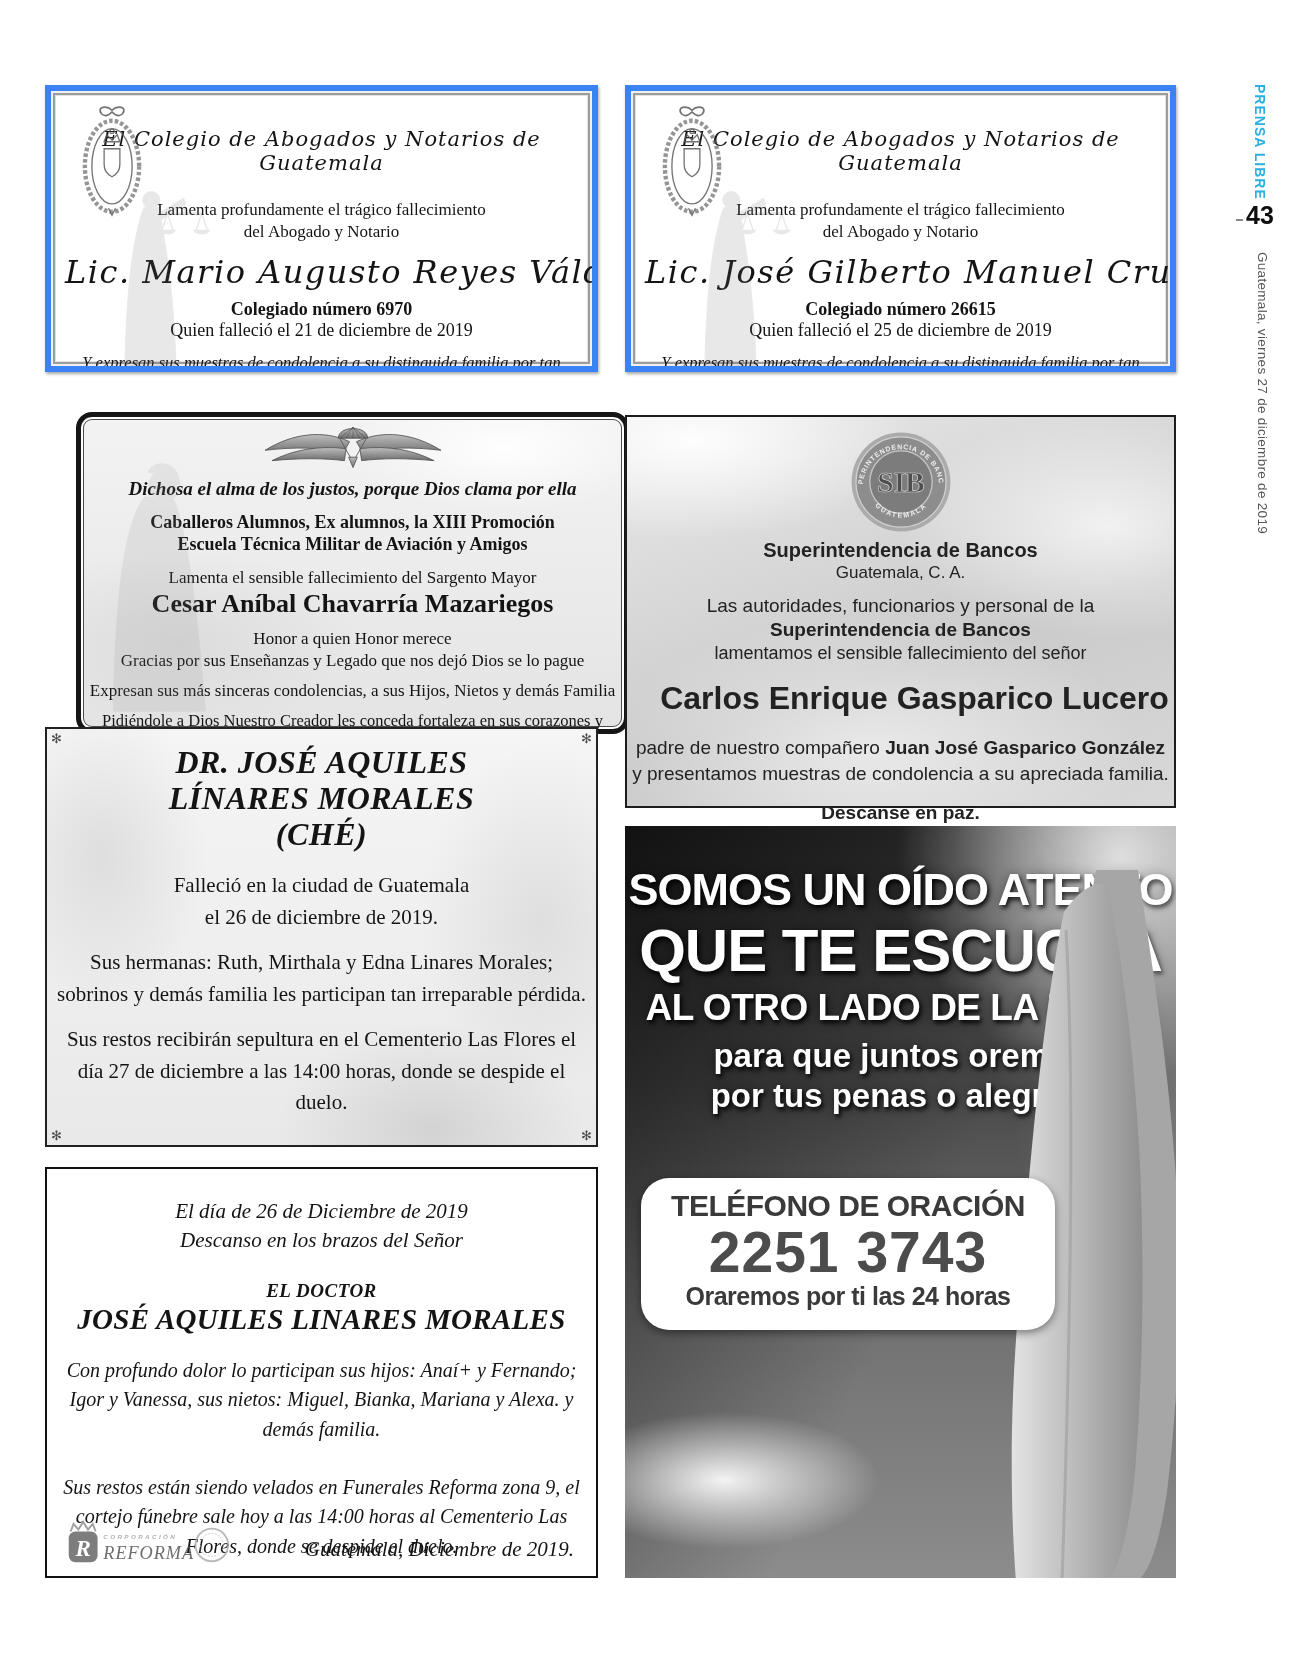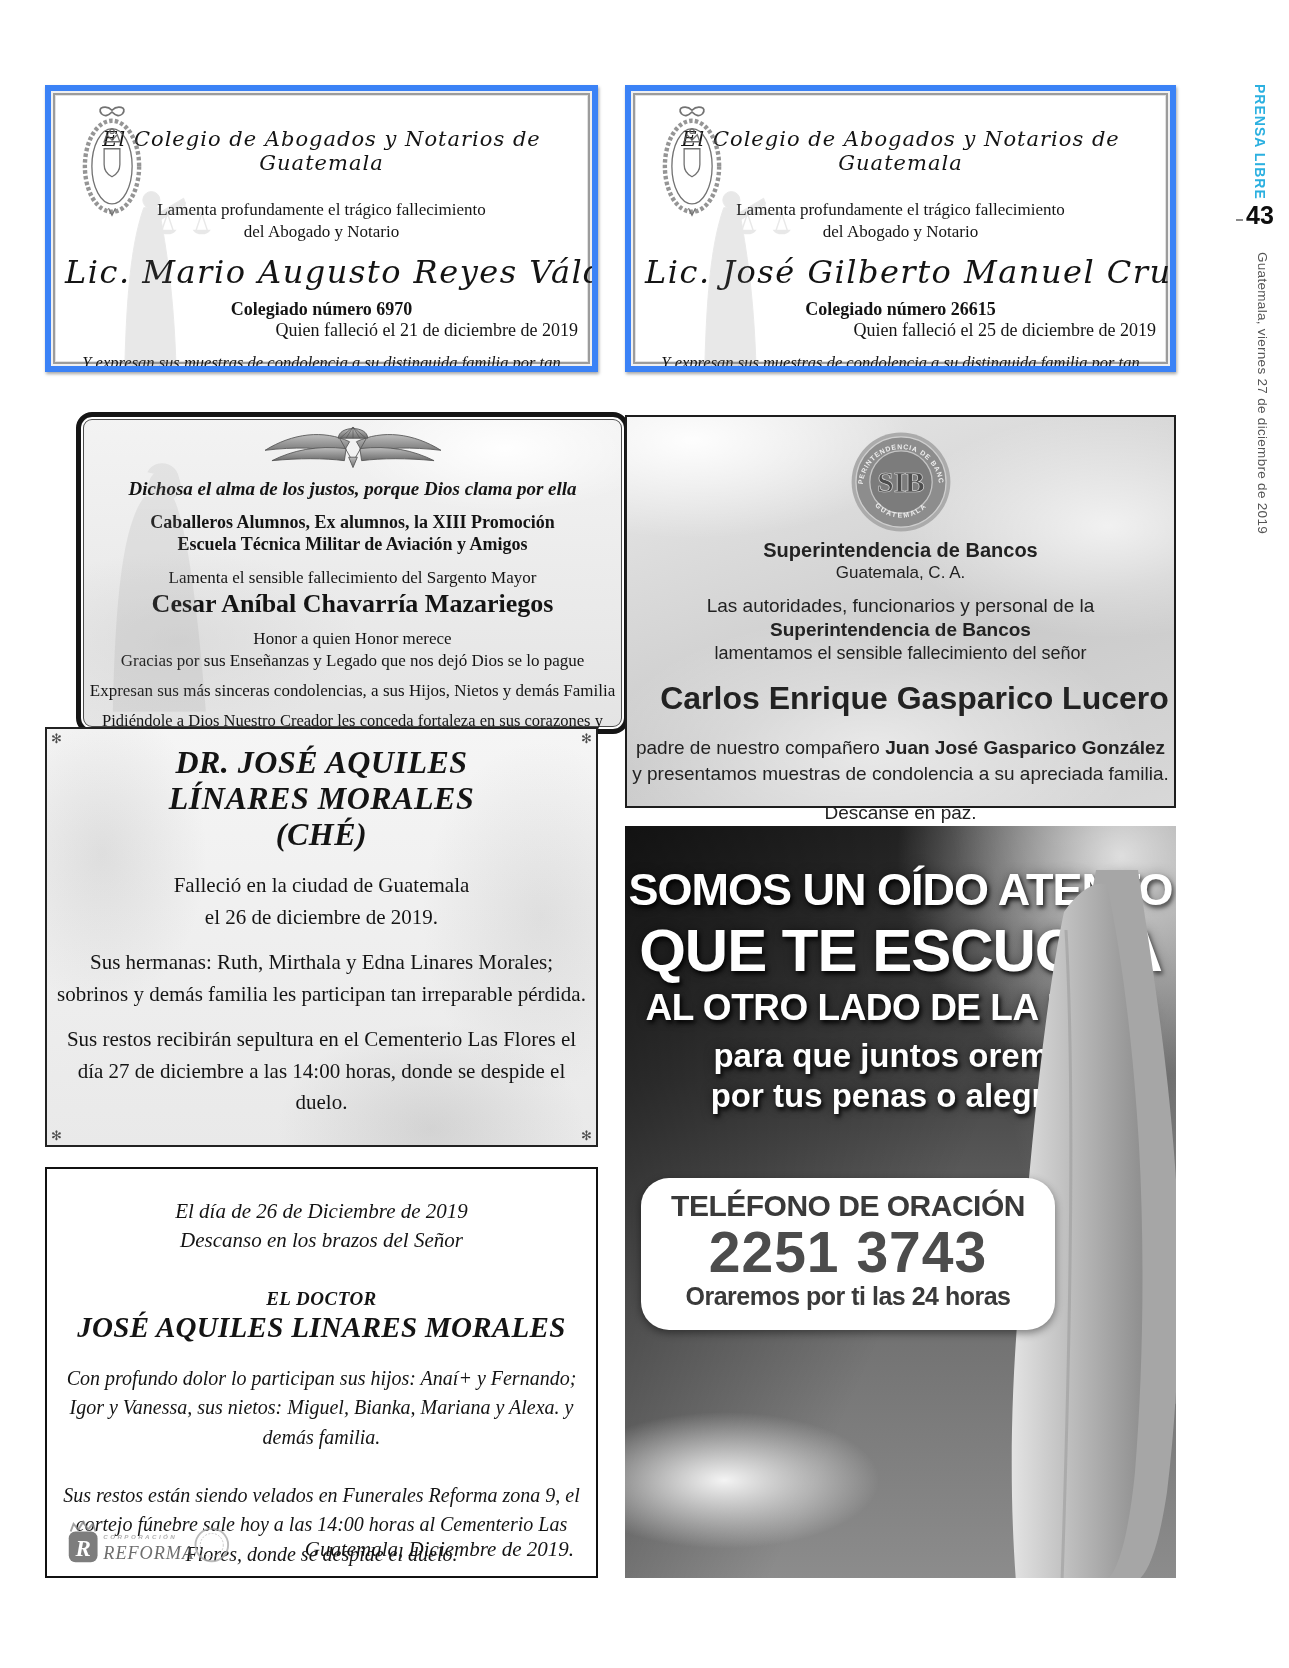--- a/index.html
+++ b/index.html
@@ -18,21 +18,21 @@
   }
   #colegio1 { left:45px;  top:85px; width:553px; height:287px; }
   #colegio2 { left:625px; top:85px; width:551px; height:287px; }
   .colegio-inner { position:relative; height:100%; padding:6px 14px; overflow:hidden; }
   .crest { position:absolute; left:26px; top:10px; width:70px; height:120px; opacity:.85; }
   .ladyjustice { position:absolute; left:42px; top:92px; width:130px; height:190px; opacity:.15; }
   .colegio-org { font-family:"DejaVu Serif",serif; font-style:italic; font-size:21px; letter-spacing:1px; margin-top:30px; }
   .colegio-laments { font-size:17px; line-height:1.3; margin-top:24px; }
   .colegio-name { font-family:"DejaVu Serif",serif; font-style:italic; font-size:32px; letter-spacing:1.5px; margin-top:10px; white-space:nowrap; }
   .colegio-colegiado { font-weight:bold; font-size:18px; margin-top:8px; }
-  .colegio-death { font-size:18px;text-align:right; }
+  .colegio-death { font-size:18px; }
   .colegio-condolence { font-style:italic; font-size:16.5px; line-height:1.32; margin:11px auto 0; width:97%; }
 
   
   #militar {
     left:45px; top:412px; width:553px; height:322px;
     border:5px solid #151515; border-radius:16px;
     box-shadow: inset 0 0 0 2px #ffffff, inset 0 0 0 3px #4c4c4c;
     background:
       radial-gradient(ellipse 220px 90px at 78% 10%, rgba(255,255,255,.95), rgba(255,255,255,0) 70%),
       radial-gradient(ellipse 260px 130px at 18% 72%, rgba(210,210,210,.55), rgba(210,210,210,0) 70%),
@@ -61,21 +61,21 @@
       linear-gradient(160deg,#e9e9e9,#cbcbcb 60%,#d8d8d8);
   }
   .sib-seal { width:104px; height:104px; margin:13px auto 0; display:block; }
   .sib-org1 { font-weight:bold; font-size:20px; margin-top:5px; }
   .sib-org2 { font-size:17px; margin-top:1px; }
   .sib-line1 { font-size:19px; margin-top:12px; }
   .sib-line2 { font-weight:bold; font-size:19px; margin-top:2px; }
   .sib-line3 { font-size:18px; margin-top:2px; }
   .sib-name { font-weight:bold; font-size:32px; margin-top:16px;padding-left:28px; }
   .sib-rel { font-size:19px; line-height:1.38; margin-top:18px; }
-  .sib-rest { font-size:19px; margin-top:15px; }
+  .sib-rest { font-size:19px; margin-top:15px;font-weight:bold; }
   .sib-date { font-size:19px; margin-top:13px; text-align:right; padding-right:38px; }
 
   
   #dr {
     left:45px; top:727px; width:553px; height:420px; border:2px solid #222;
     background:
       radial-gradient(ellipse 150px 220px at 10% 30%, rgba(120,120,120,.16), rgba(120,120,120,0) 70%),
       radial-gradient(ellipse 170px 250px at 90% 45%, rgba(120,120,120,.14), rgba(120,120,120,0) 70%),
       radial-gradient(ellipse 220px 150px at 70% 96%, rgba(110,110,110,.18), rgba(110,110,110,0) 70%),
       linear-gradient(180deg,#f5f5f5,#e9e9e9);
@@ -83,21 +83,21 @@
   .corner { position:absolute; font-size:13px; color:#4a4a4a; line-height:1; }
   .c-tl { top:3px; left:4px; } .c-tr { top:3px; right:4px; }
   .c-bl { bottom:3px; left:4px; } .c-br { bottom:3px; right:4px; }
   .dr-title { font-weight:bold; font-style:italic; font-size:32px; line-height:1.12; margin-top:16px; letter-spacing:.5px; }
   .dr-p { font-size:21px; line-height:1.5; margin:18px auto 0; width:97%; }
   .dr-p.tight { margin-top:14px; }
 
   
   #doctor { left:45px; top:1167px; width:553px; height:411px; border:2px solid #111; background:#fff; font-style:italic; }
   .doc-intro { font-size:21px; line-height:1.4; margin-top:28px; }
-  .doc-pre { font-weight:bold; font-size:19px; margin-top:32px; letter-spacing:.5px; }
+  .doc-pre { font-weight:bold; font-size:19px; margin-top:24px; letter-spacing:.5px; }
   .doc-name { font-weight:bold; font-size:29px; margin-top:1px; letter-spacing:.3px; white-space:nowrap; }
   .doc-p { font-size:20px; line-height:1.48; margin:20px auto 0; width:95%; }
   .doc-p2 { margin-top:28px; }
   .doc-date { position:absolute; right:22px; bottom:14px; font-size:21px; }
   .reforma-logo { position:absolute; left:14px; bottom:8px; width:172px; height:48px; opacity:.8; }
 
   
   #ad {
     left:625px; top:826px; width:551px; height:752px; overflow:hidden;
     font-family:"Liberation Sans", sans-serif;

